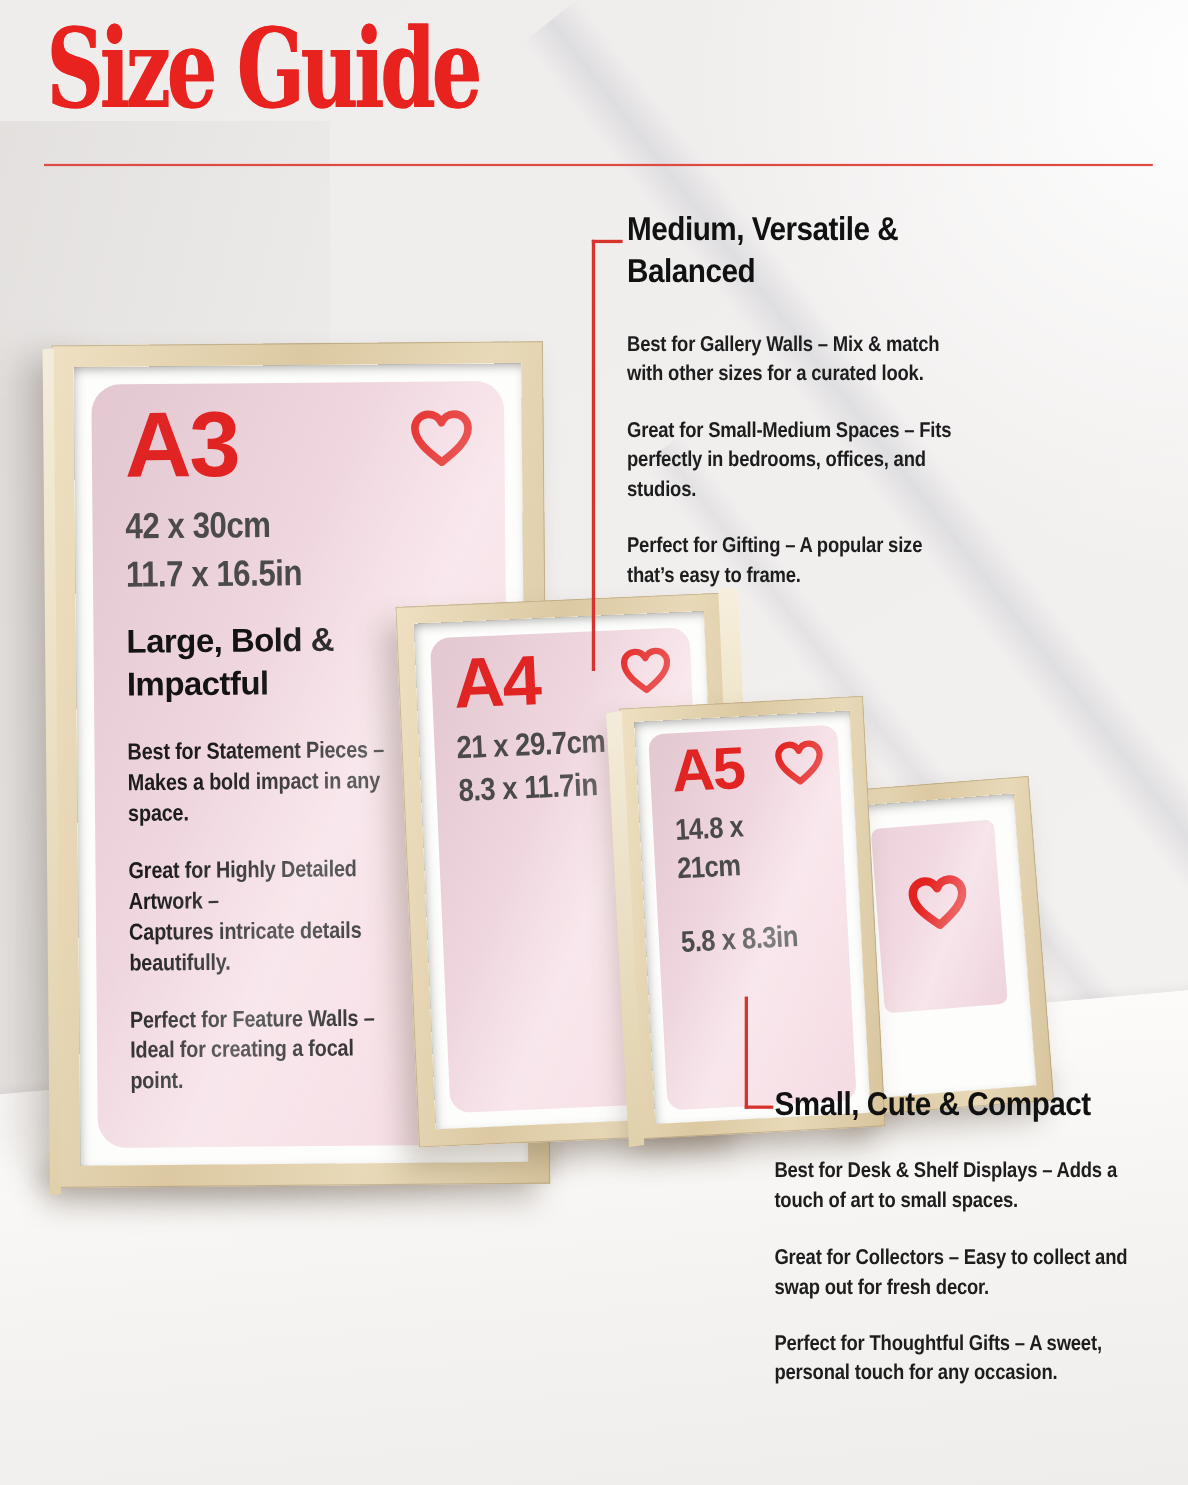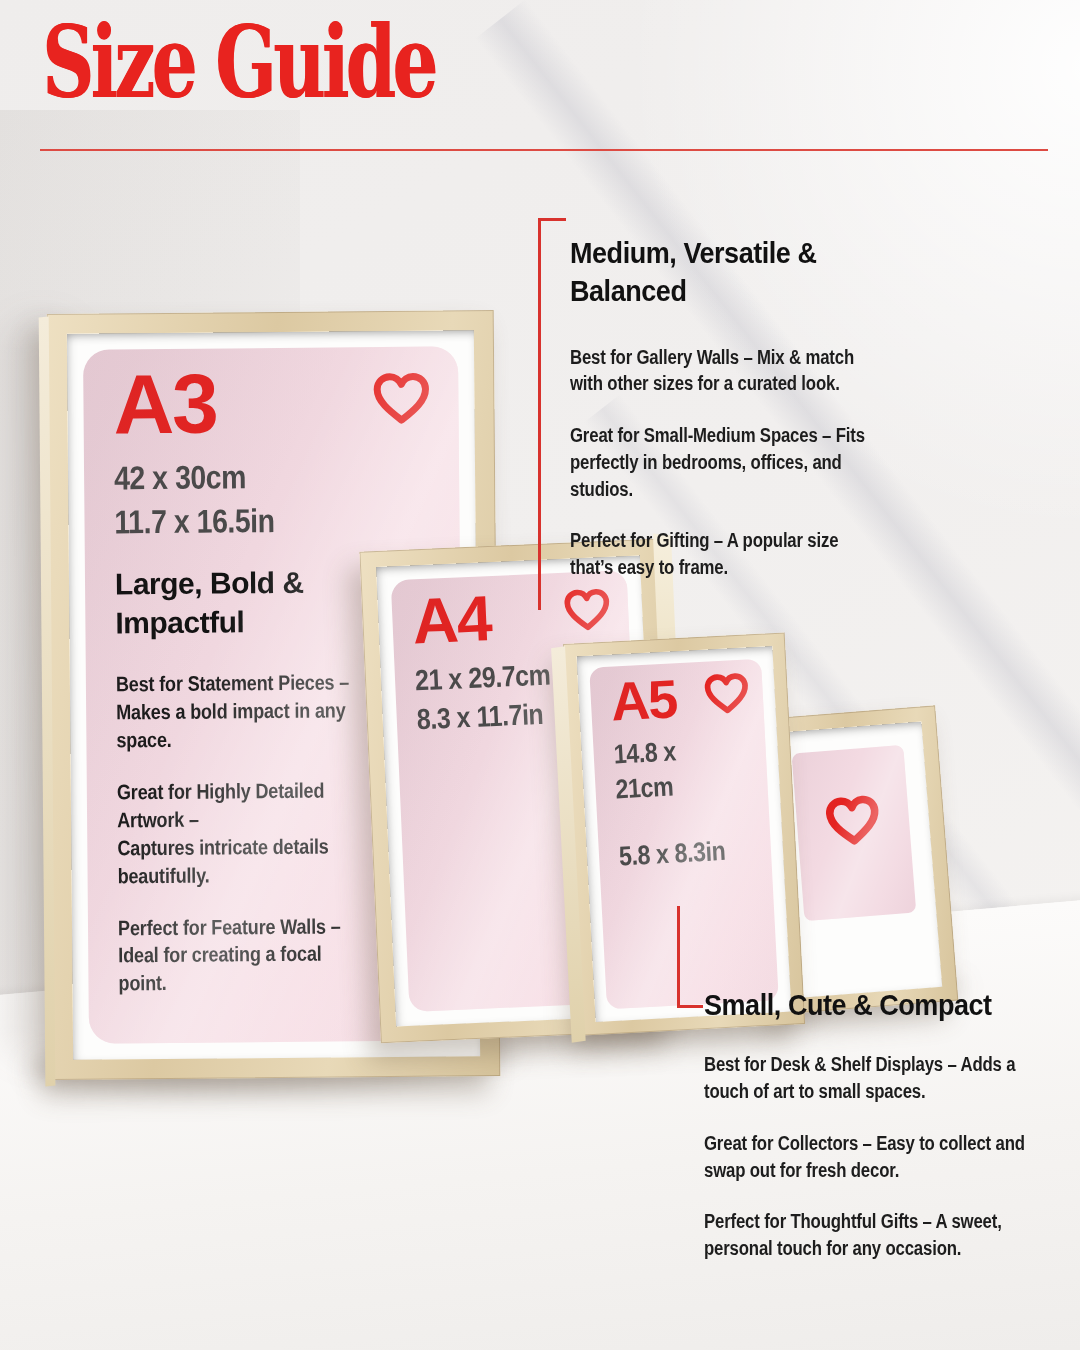--- a/index.html
+++ b/index.html
@@ -81,21 +81,21 @@
   .gap{margin-top:32px;}
   .tagline{font-weight:700;color:#121212;font-size:30px;line-height:1.28;margin-top:22px;white-space:pre-line;letter-spacing:-.5px;}
   .ppoint{font-weight:700;color:#1c1c1c;font-size:21px;line-height:1.33;margin:24px 0 0;white-space:pre-line;width:340px;letter-spacing:-.2px;}
   .ppoint:first-of-type{margin-top:28px;}
   
   .info{position:absolute;z-index:7;width:470px;}
   .info h2{margin:0;font-size:30px;line-height:1.28;font-weight:700;color:#111;white-space:pre-line;
            transform:scaleX(.9);transform-origin:left top;letter-spacing:-.5px;}
   .info p{font-weight:700;font-size:19.5px;line-height:1.37;color:#1d1d1d;margin:25px 0 0;
           white-space:pre-line;letter-spacing:-.2px;}
-  #sec-medium{left:570px;top:190px;margin-top:44px;}
+  #sec-medium{left:570px;top:190px;}
   #sec-medium p:first-of-type{margin-top:33px;}
   #sec-small{left:704px;top:986px;}
   #sec-small p:first-of-type{margin-top:27px;}
   
   .cline{position:absolute;background:#d8322d;z-index:8;}
   .cl-med-h{left:538px;top:218px;width:28px;height:3px;}
   .cl-med-v{left:538px;top:218px;width:3px;height:392px;}
   .cl-sm-v{left:677px;top:906px;width:3px;height:102px;}
   .cl-sm-h{left:677px;top:1005px;width:26px;height:3px;}
 </style>

